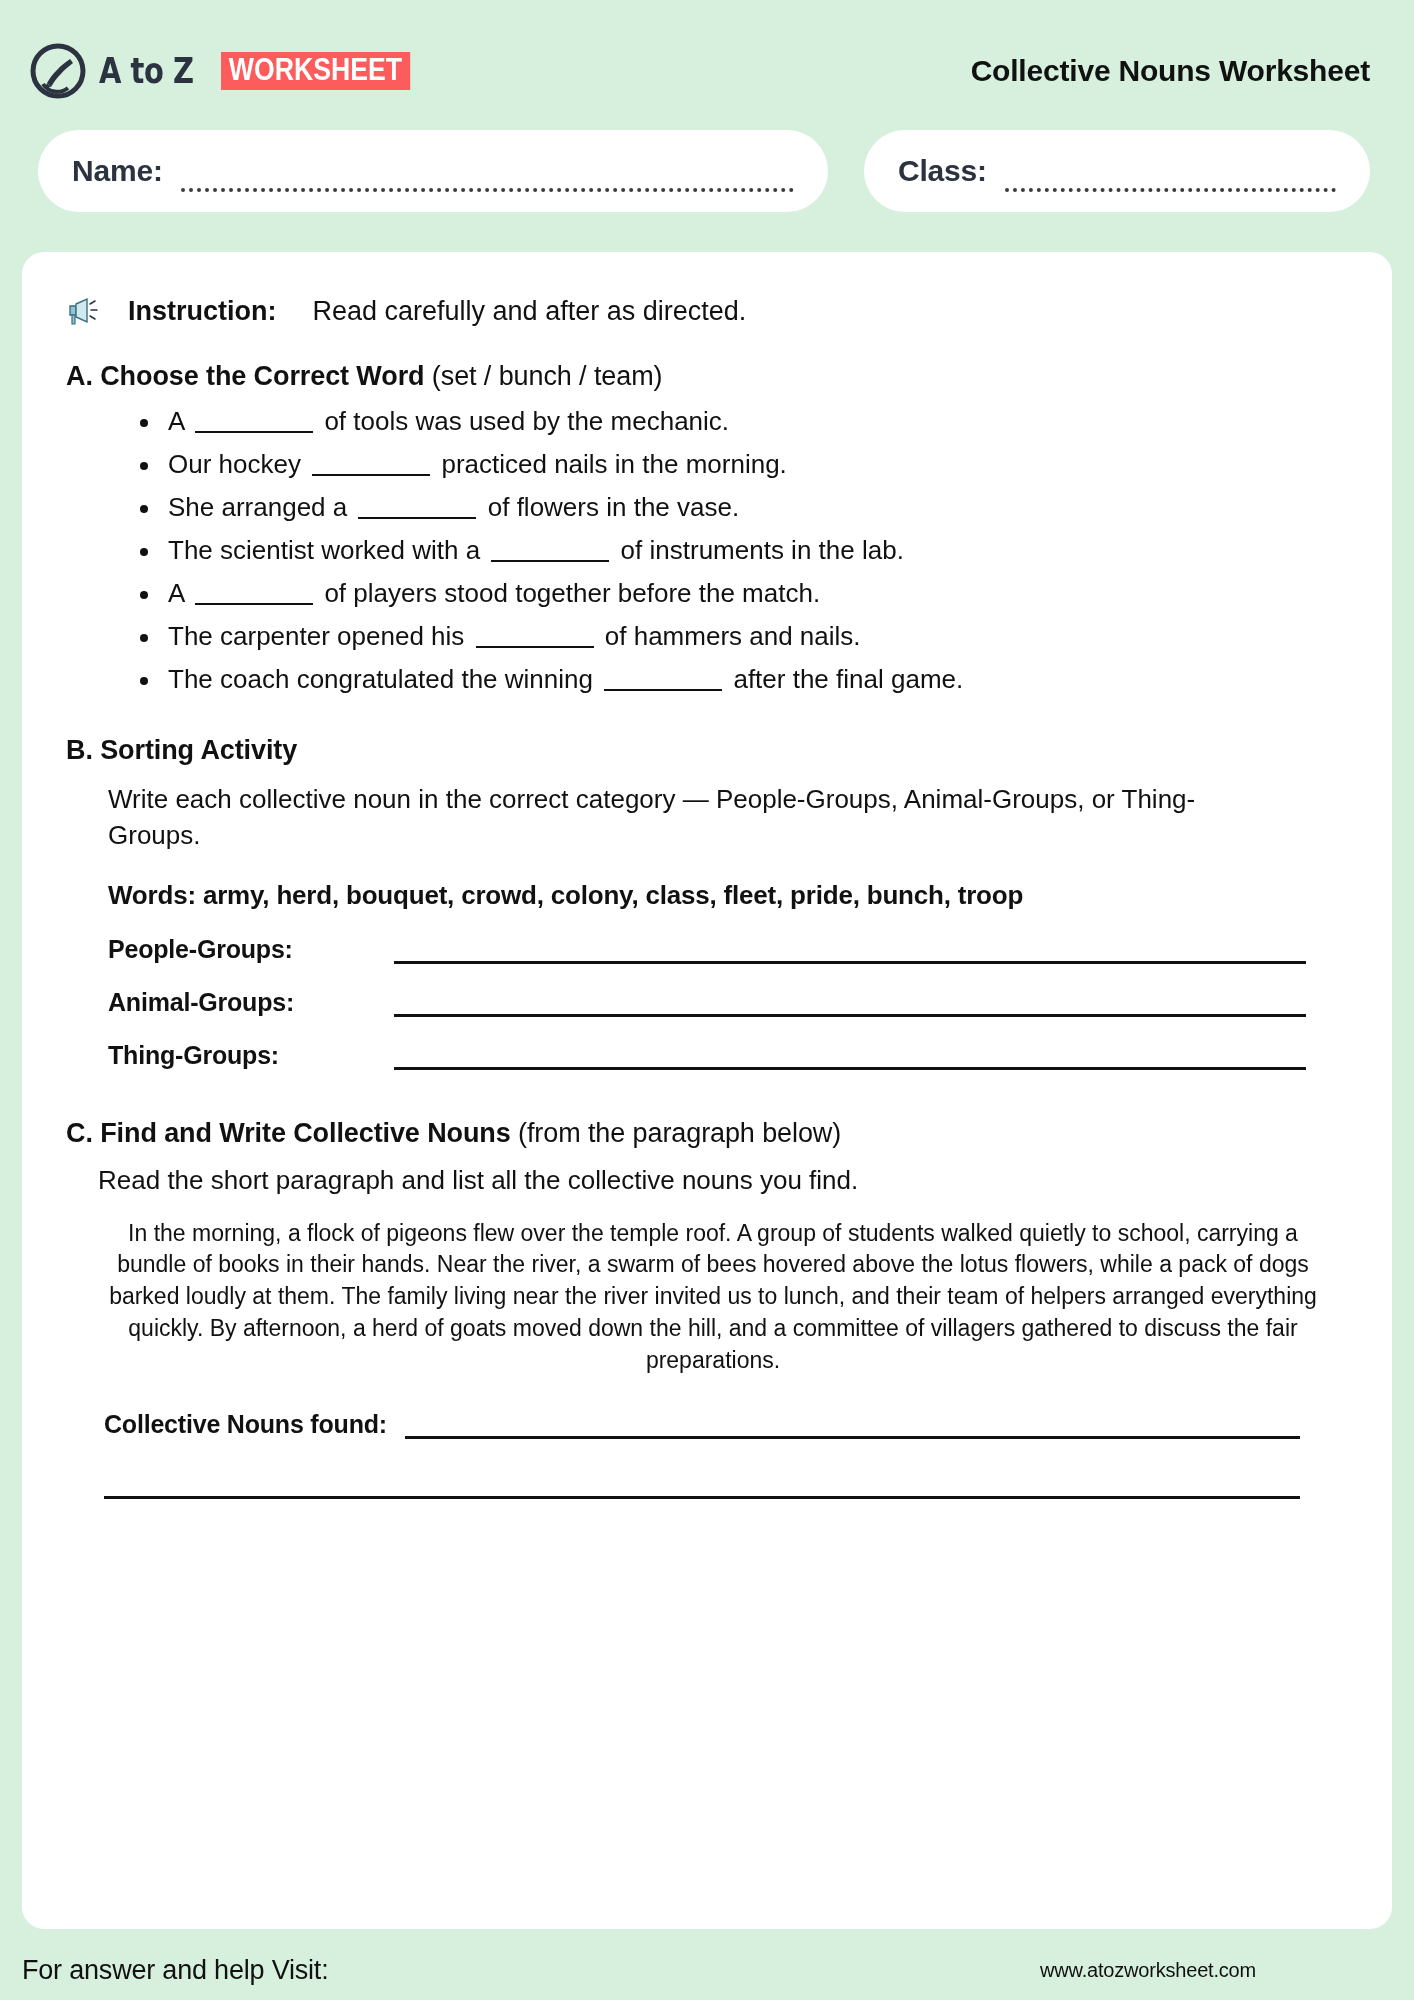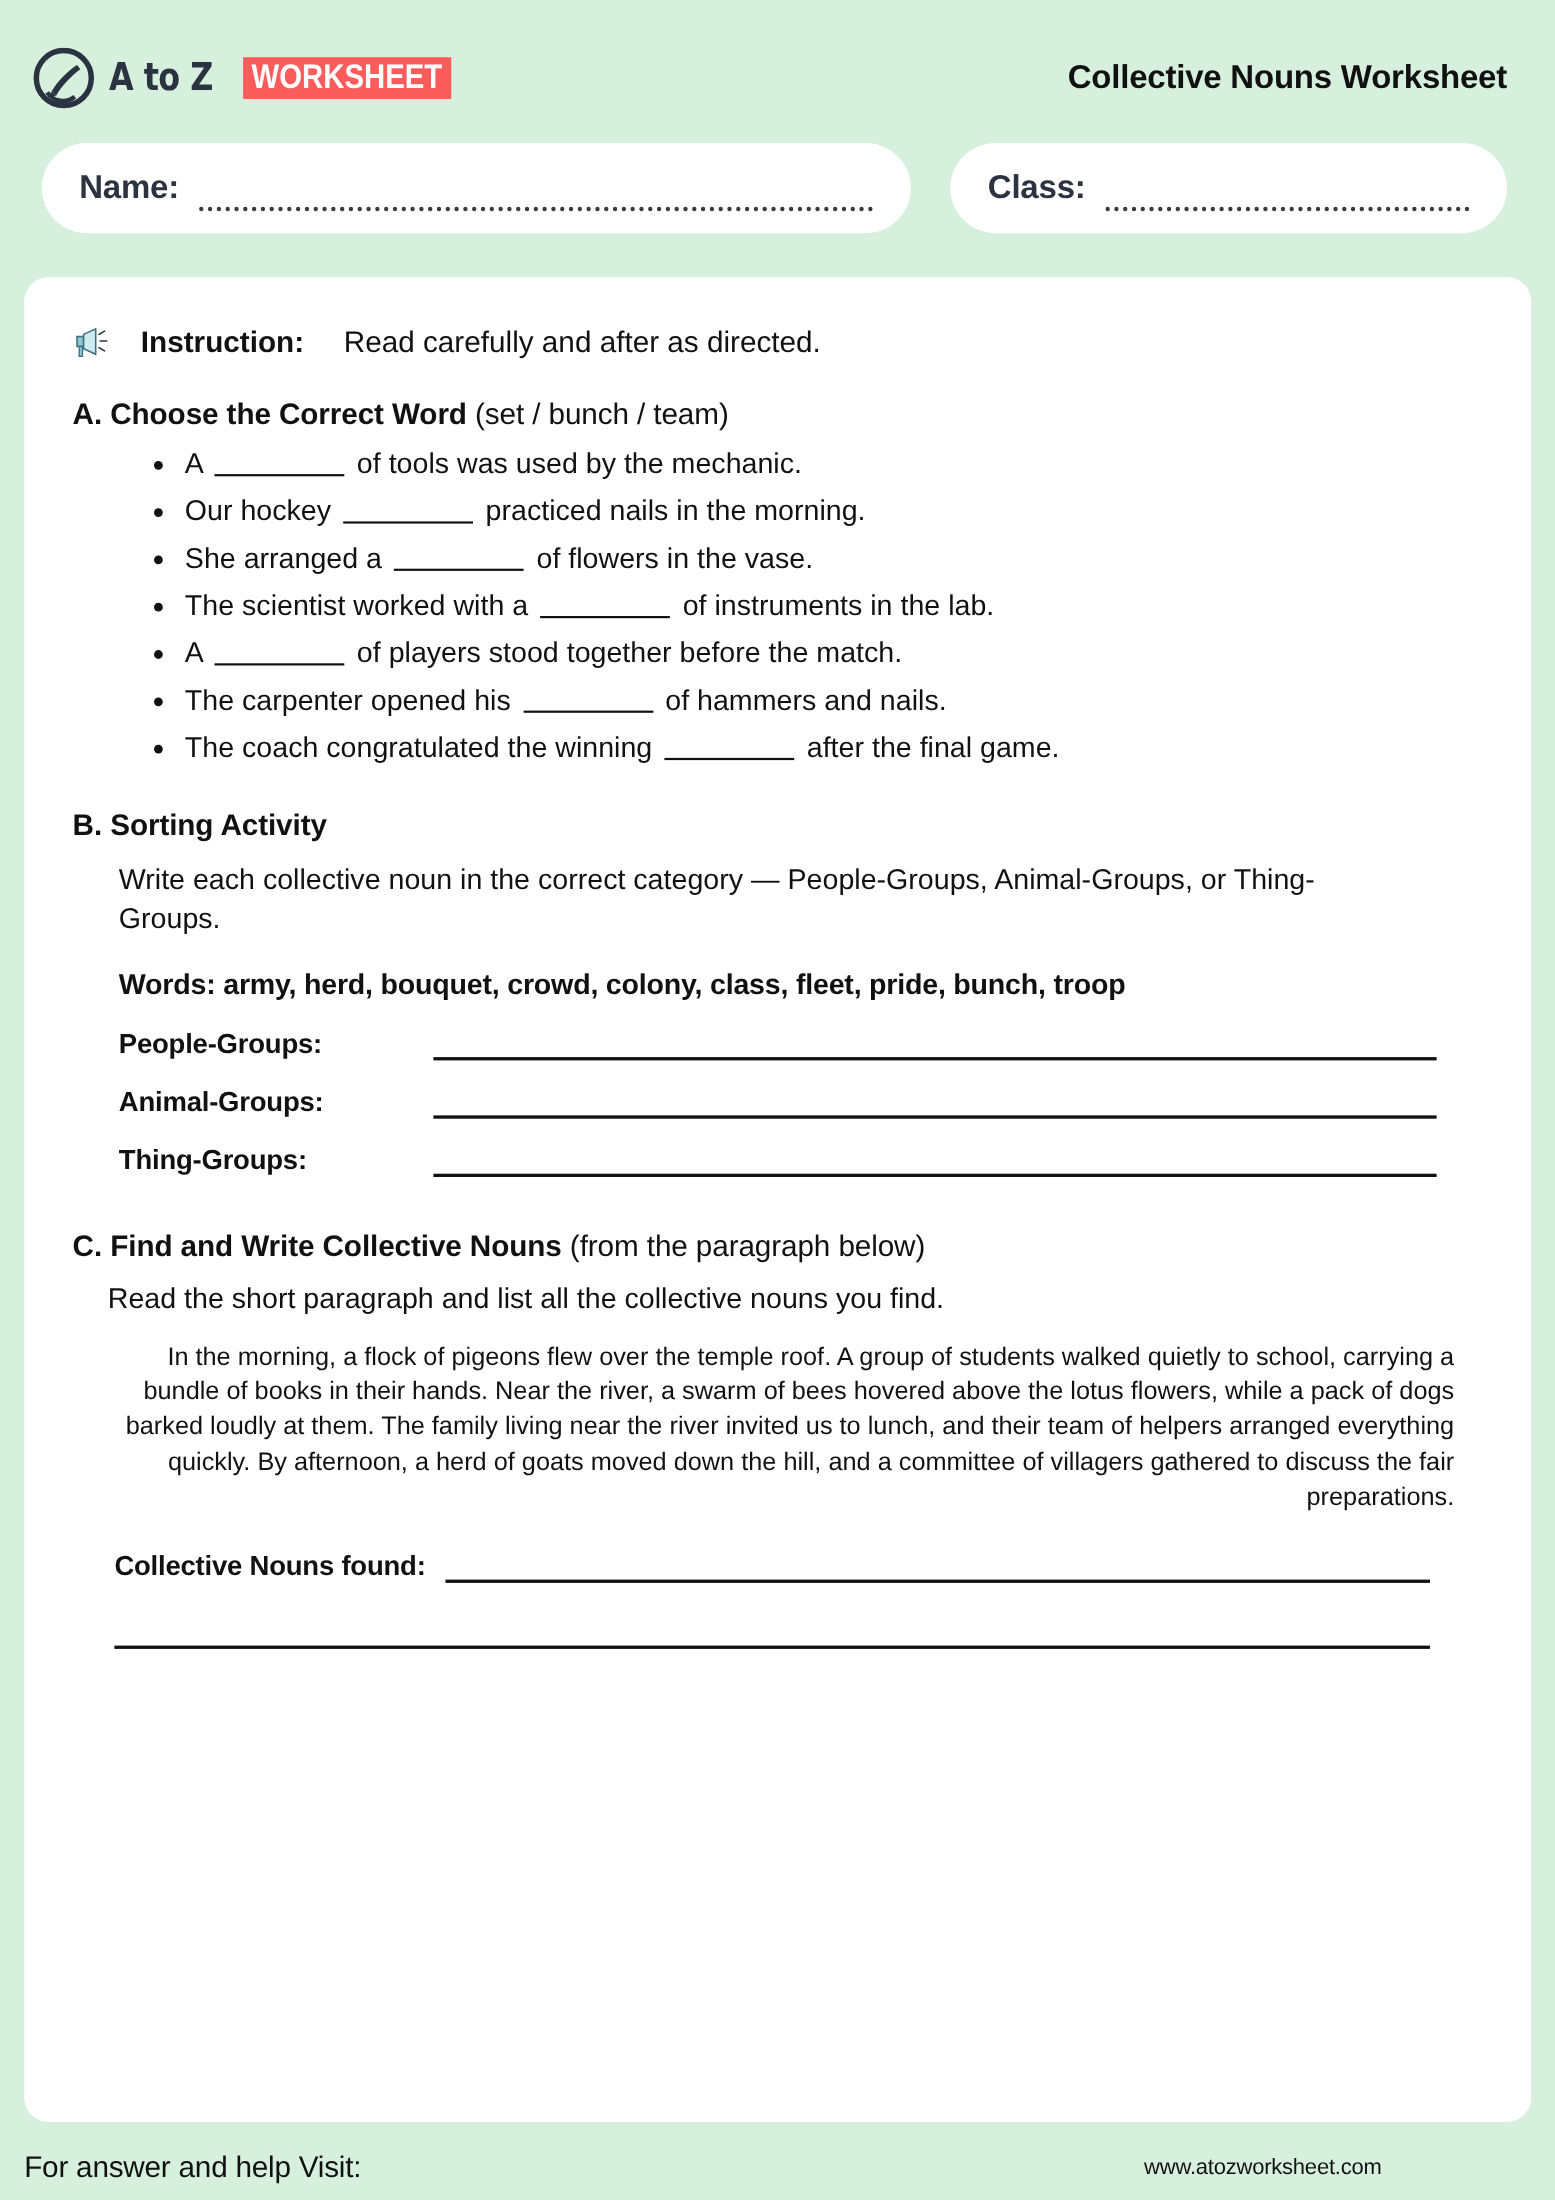--- a/index.html
+++ b/index.html
@@ -218,21 +218,21 @@
   .c-sub {
     font-size: 26px;
     margin: 0 0 0 32px;
   }
 
   .c-para {
     font-size: 23px;
     line-height: 1.38;
     margin: 22px 0 0 38px;
     max-width: 1218px;
-    text-align: right;
+    text-align: center;
   }
 
   .found-row {
     display: flex;
     align-items: flex-end;
     margin: 34px 0 0 38px;
   }
   .found-label {
     font-size: 25px;
     font-weight: 700;

